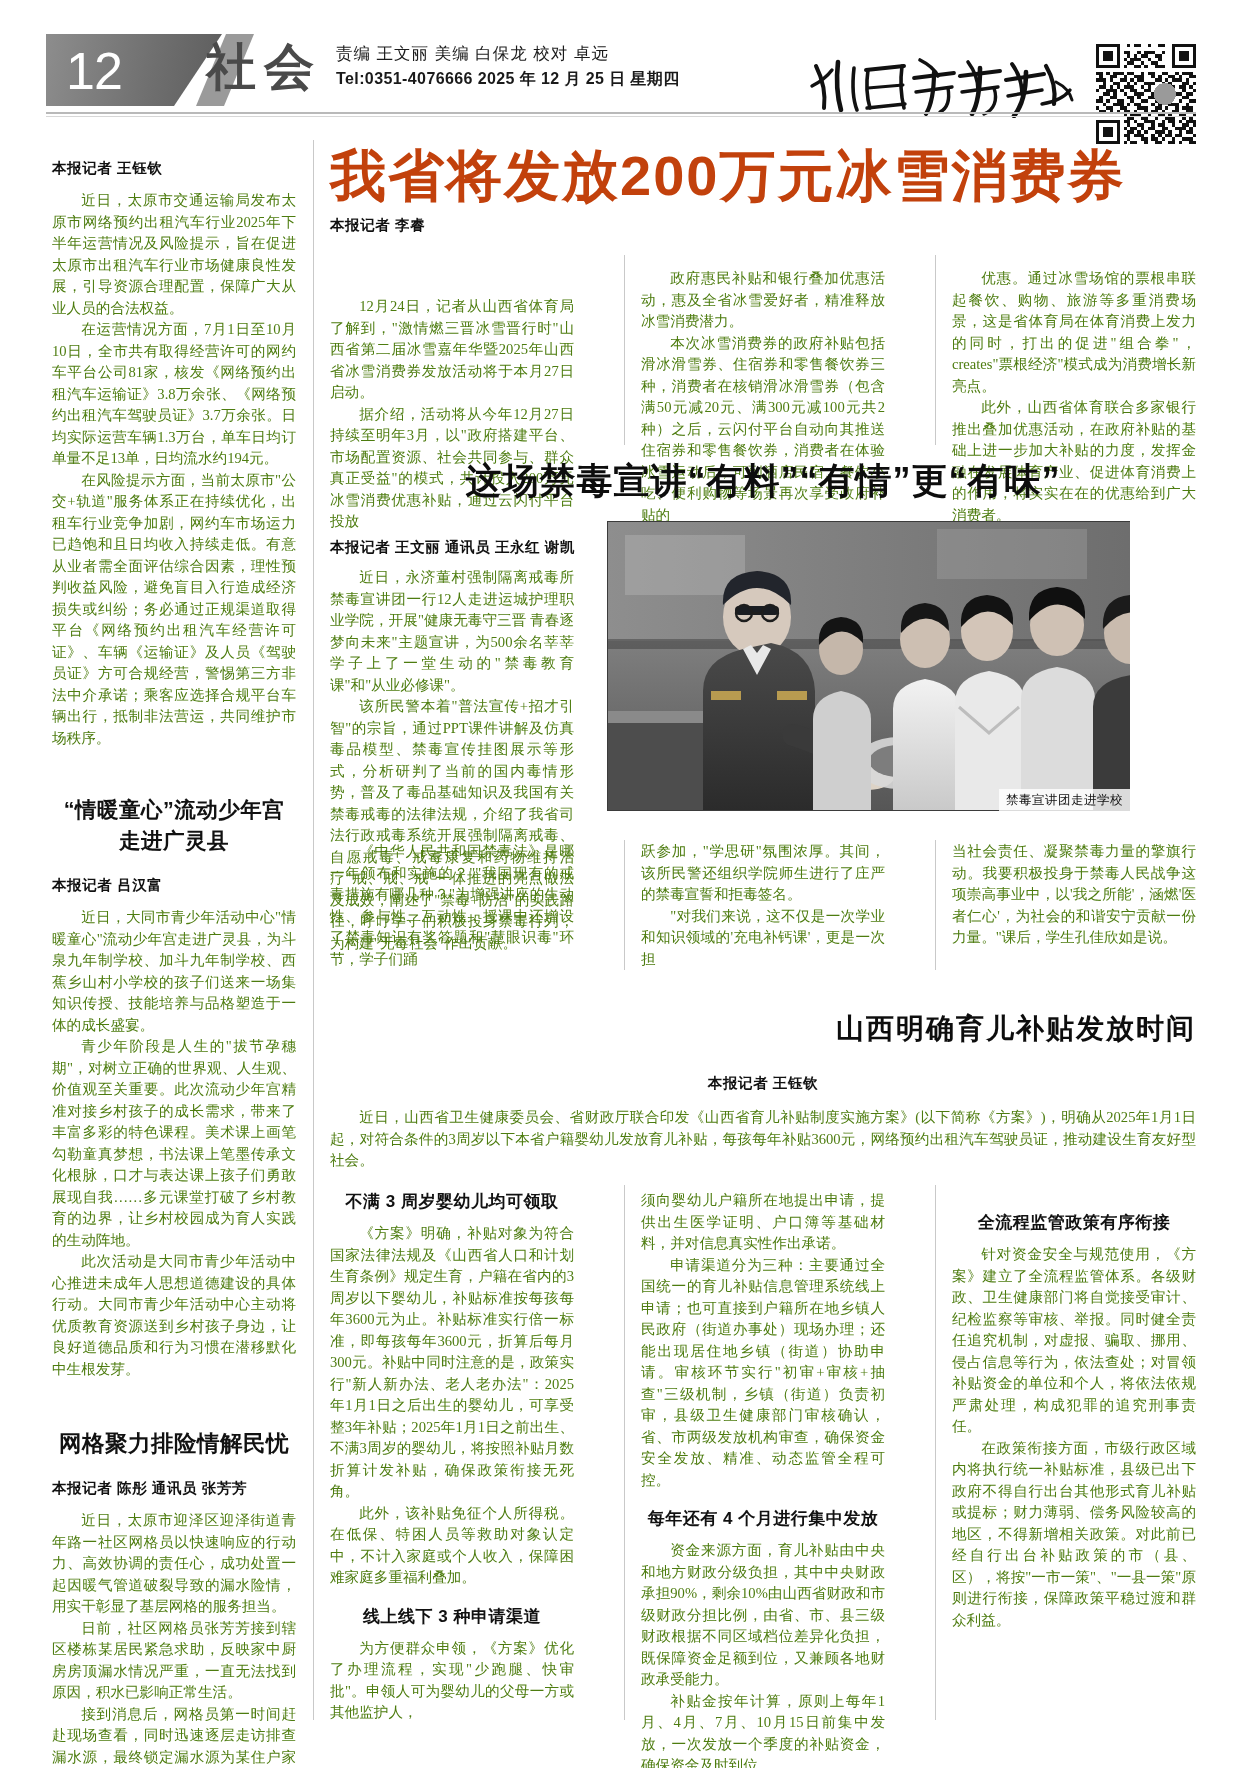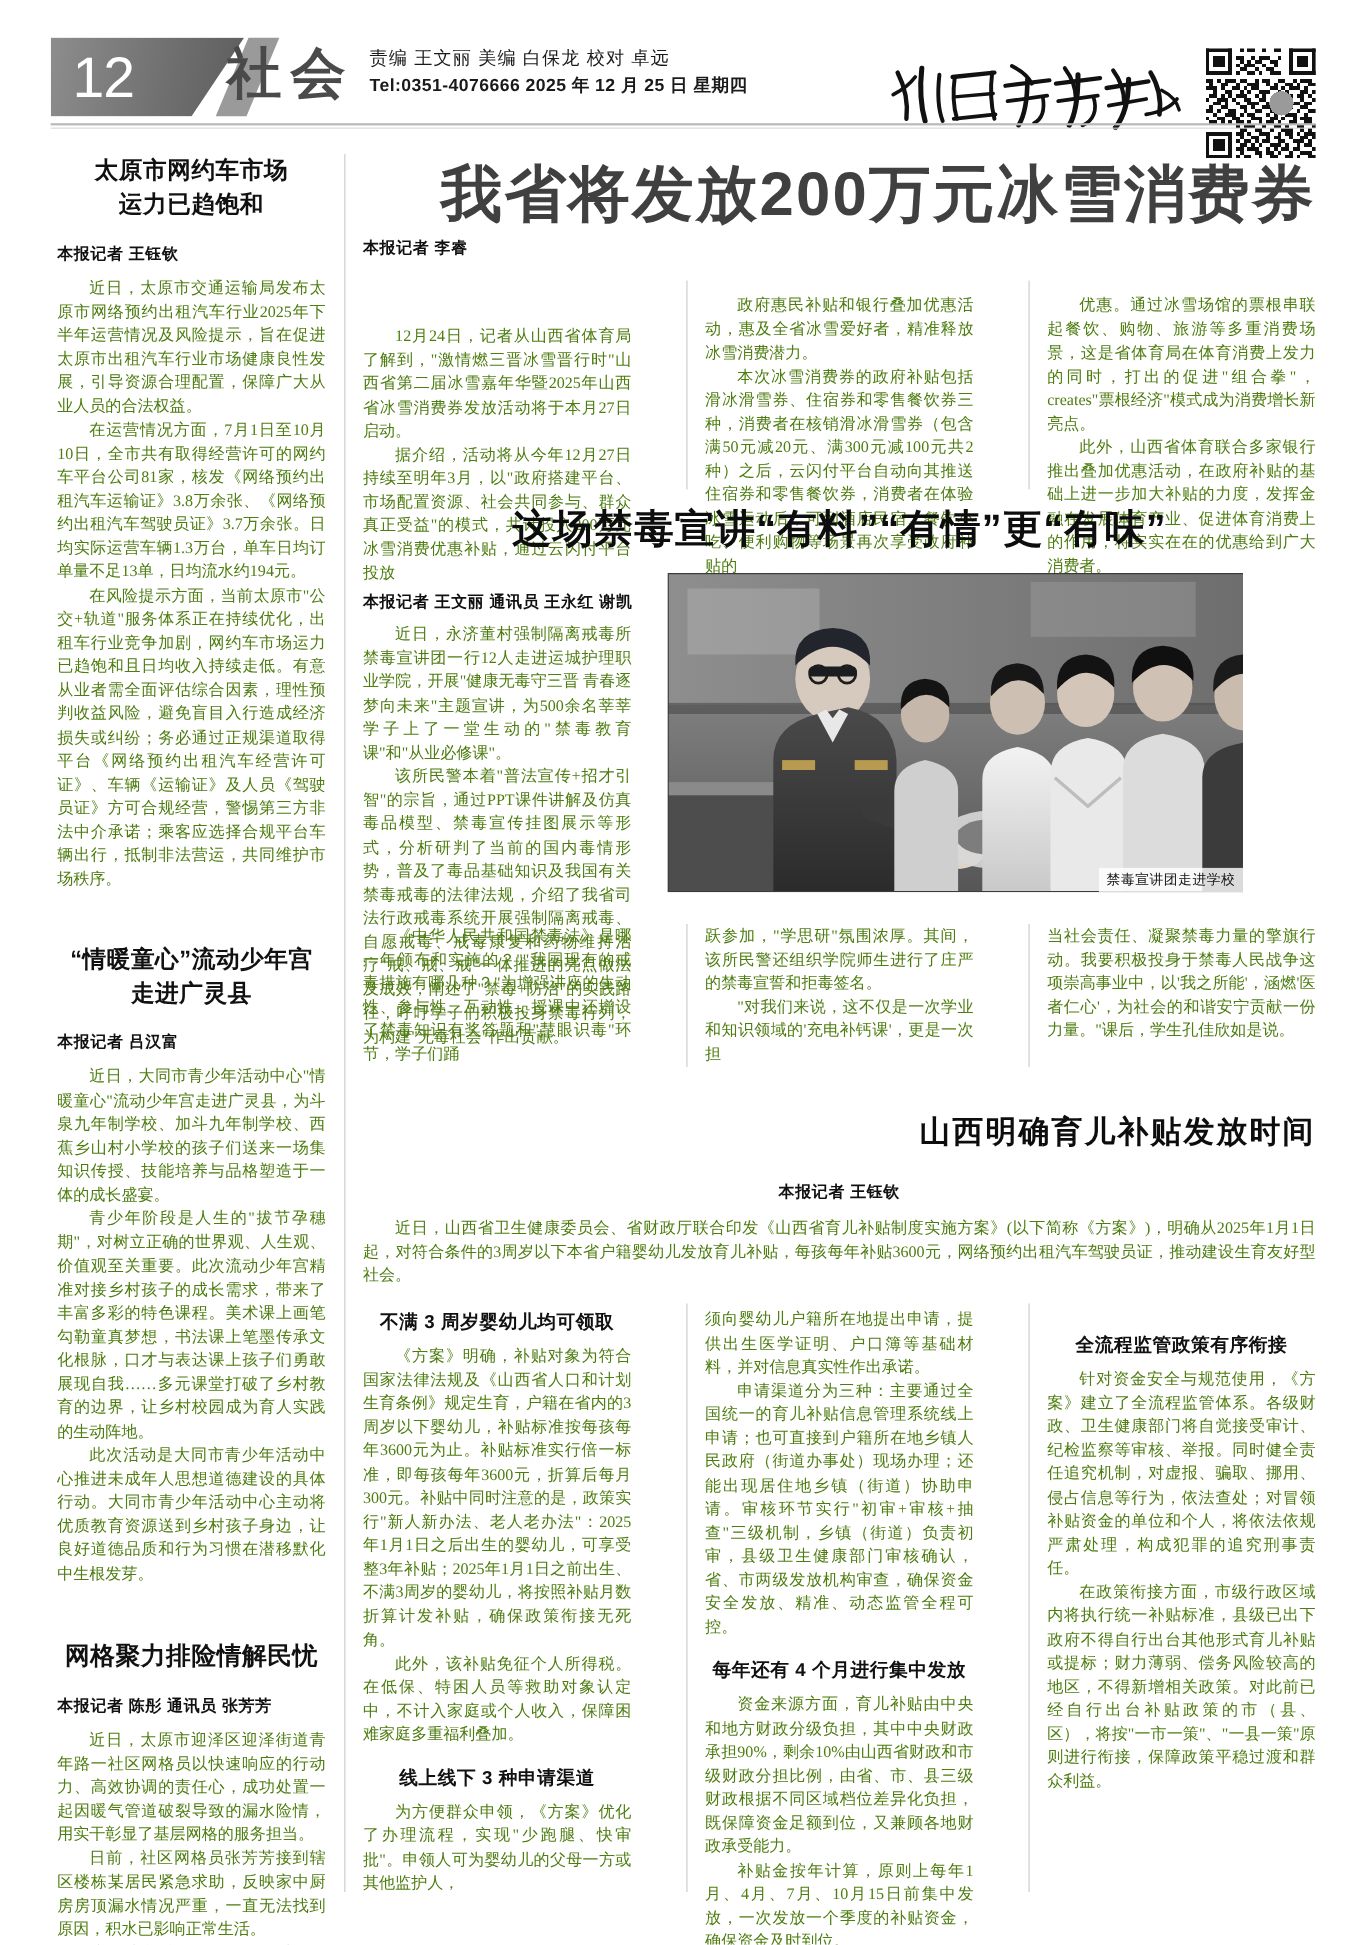--- a/index.html
+++ b/index.html
@@ -83,21 +83,21 @@
 
   .a3{margin-top:48px;}
   .a3-hl{font-size:22.5px;line-height:32px;letter-spacing:.5px;}
   .a3-byline{margin-top:19px;}
   .a3-body{margin-top:12px;}
 
   
   .main1{position:absolute;left:330px;top:140px;width:866px;}
   .main1-hl{
     font-size:56px;line-height:72px;letter-spacing:2px;
-    font-family:"Liberation Sans","DejaVu Sans",sans-serif;font-weight:700;text-align:right;color:#404040;
+    font-family:"Liberation Sans","DejaVu Sans",sans-serif;font-weight:700;text-align:left;color:#c2410c;
   }
   .main1-byline{margin-top:4px;width:245px;}
   .main1-cols{position:absolute;left:0;top:128px;width:866px;}
   .m1c{position:absolute;width:244px;}
   .m1c.c1{left:0;top:28px;}
   .m1c.c2{left:311px;top:0;}
   .m1c.c3{left:622px;top:0;}
 
   
   .main2{position:absolute;left:330px;top:455px;width:866px;}
@@ -410,24 +410,20 @@
   <div class="vrule" style="left:624px;top:1185px;height:535px;"></div>
   <div class="vrule" style="left:935px;top:1185px;height:535px;"></div>
   <div class="vrule" style="left:624px;top:840px;height:130px;"></div>
   <div class="vrule" style="left:935px;top:840px;height:130px;"></div>
   <div class="vrule" style="left:624px;top:255px;height:190px;"></div>
   <div class="vrule" style="left:935px;top:255px;height:190px;"></div>
 
   <div class="col-left">
 
     <div>
-      <div class="hl a1-hl">
-        <div>太原市网约车市场</div>
-        <div>运力已趋饱和</div>
-      </div>
       <div class="byline a1-byline">本报记者 王钰钦</div>
       <div class="body a1-body">
         <p>近日，太原市交通运输局发布太原市网络预约出租汽车行业2025年下半年运营情况及风险提示，旨在促进太原市出租汽车行业市场健康良性发展，引导资源合理配置，保障广大从业人员的合法权益。</p>
         <p>在运营情况方面，7月1日至10月10日，全市共有取得经营许可的网约车平台公司81家，核发《网络预约出租汽车运输证》3.8万余张、《网络预约出租汽车驾驶员证》3.7万余张。日均实际运营车辆1.3万台，单车日均订单量不足13单，日均流水约194元。</p>
         <p>在风险提示方面，当前太原市"公交+轨道"服务体系正在持续优化，出租车行业竞争加剧，网约车市场运力已趋饱和且日均收入持续走低。有意从业者需全面评估综合因素，理性预判收益风险，避免盲目入行造成经济损失或纠纷；务必通过正规渠道取得平台《网络预约出租汽车经营许可证》、车辆《运输证》及人员《驾驶员证》方可合规经营，警惕第三方非法中介承诺；乘客应选择合规平台车辆出行，抵制非法营运，共同维护市场秩序。</p>
       </div>
     </div>
 
     <div class="a2">
       <div class="hl a2-hl">

